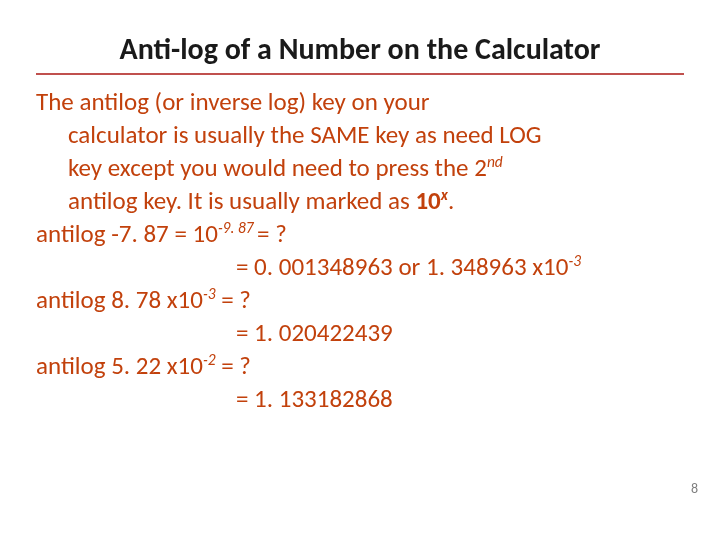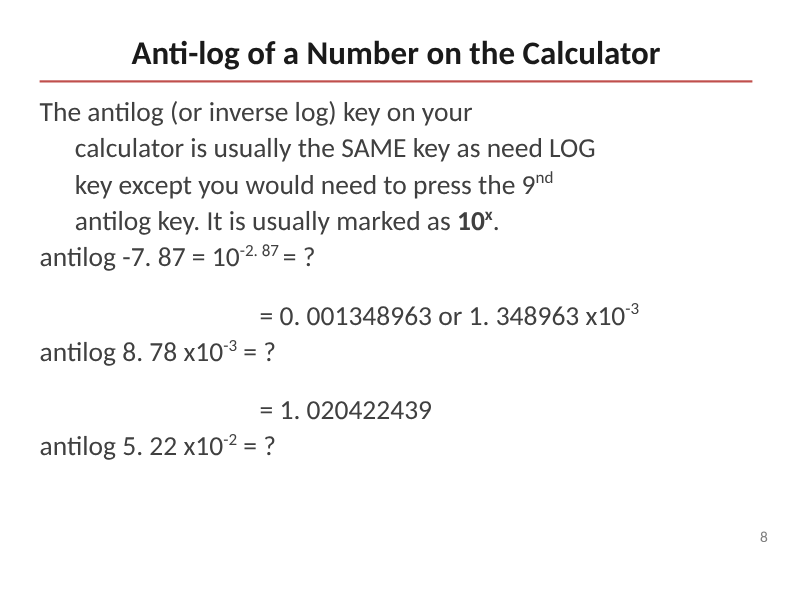--- a/index.html
+++ b/index.html
@@ -23,35 +23,35 @@
     font-weight: 700;
     color: #1a1a1a;
     text-align: center;
     border-bottom: 2px solid #c0504d;
     padding-bottom: 6px;
     margin: 0 0 10px 0;
   }
   .body {
     font-size: 25px;
     line-height: 1.32;
-    color: #404040;
+    color: #c2410c;
   }
   .body .indent {
     padding-left: 32px;
     display: block;
   }
   .body .result {
     padding-left: 200px;
     display: block;
-    margin-top: 20px;
   }
   sup {
     font-size: 0.62em;
     vertical-align: super;
     line-height: 0;
+    font-style: italic;
   }
   .b { font-weight: 700; }
   .page-num {
     position: absolute;
     right: 22px;
     bottom: 18px;
     font-size: 14px;
     color: #808080;
   }
 </style>
@@ -60,31 +60,32 @@
 
 <div class="slide">
 
   <h1 class="title">Anti-log of a Number on the Calculator</h1>
 
   <div class="body">
 
     <span>The antilog (or inverse log) key on your</span><br>
     <span class="indent">
       <span>calculator is usually the SAME key as need LOG</span><br>
-      <span>key except you would need to press the 9</span><sup>nd</sup><br>
+      <span>key except you would need to press the 2</span><sup>nd</sup><br>
       <span>antilog key.  It is usually marked as </span><span class="b">10</span><sup class="b">x</sup><span>.</span>
     </span>
 
-    <span>antilog -7. 87 = 10</span><sup>-2. 87 </sup><span>= ?</span><br>
+    <span>antilog -7. 87 = 10</span><sup>-9. 87 </sup><span>= ?</span><br>
     <span class="result">
       <span>= 0. 001348963 or 1. 348963 x10</span><sup>-3</sup>
     </span>
 
     <span>antilog 8. 78 x10</span><sup>-3</sup><span> = ?</span><br>
     <span class="result">= 1. 020422439</span>
 
     <span>antilog 5. 22 x10</span><sup>-2</sup><span> = ?</span><br>
+    <span class="result">= 1. 133182868</span>
 
   </div>
 
   <div class="page-num">8</div>
 
 </div>
 
 </body></html>

